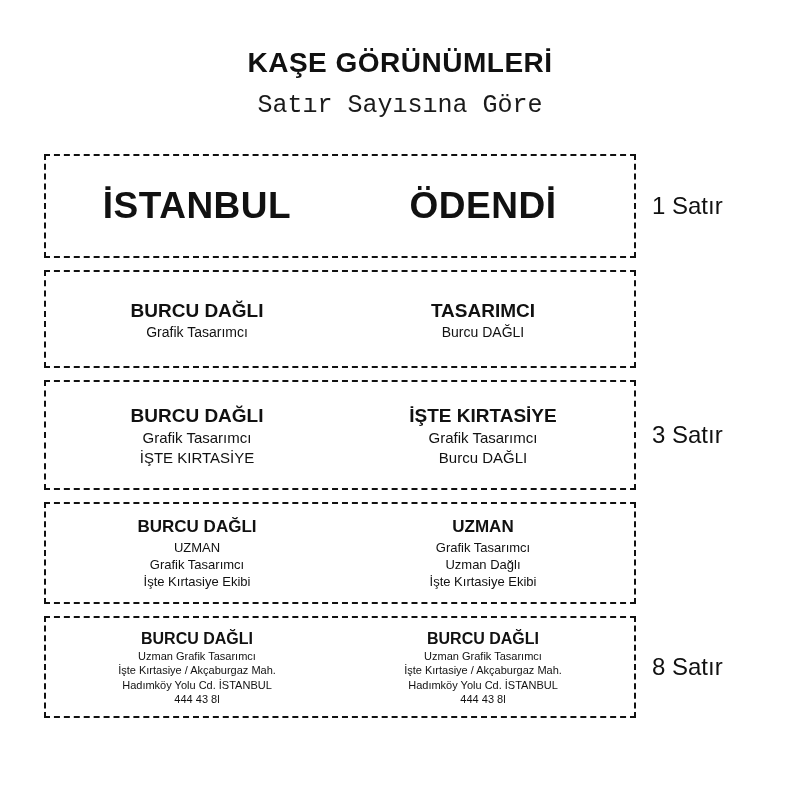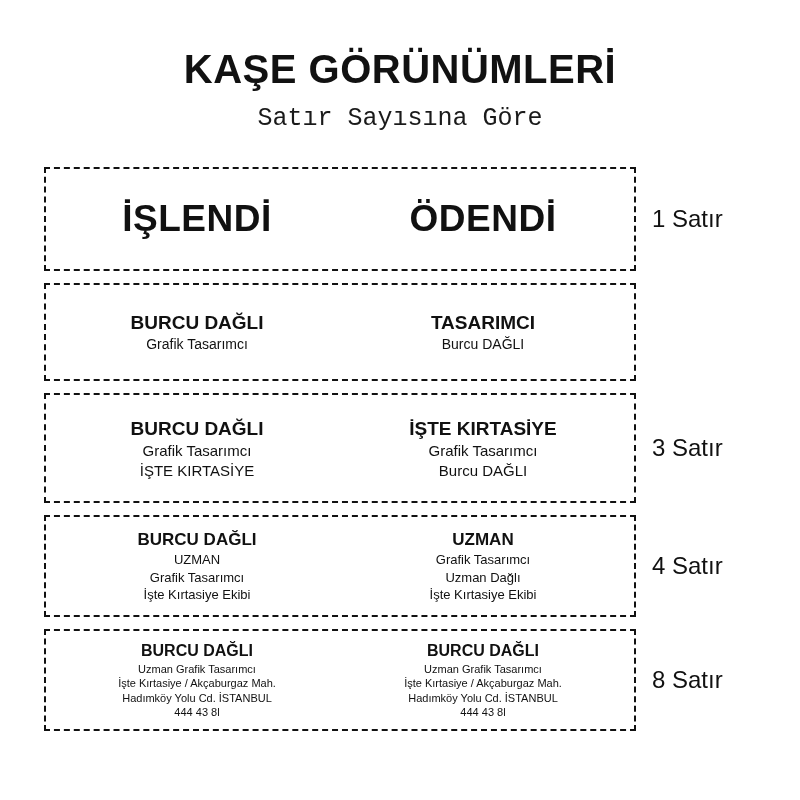--- a/index.html
+++ b/index.html
@@ -17,21 +17,21 @@
   }
   .page {
     width: 800px;
     height: 800px;
     box-sizing: border-box;
     padding: 0;
     position: relative;
   }
   .title {
     text-align: center;
-    font-size: 40px;
+    font-size: 28px;
     font-weight: 800;
     letter-spacing: 0.5px;
     margin: 48px 0 0 0;
     line-height: 1.05;
   }
   .subtitle {
     text-align: center;
     font-size: 25px;
     font-weight: 500;
     margin: 14px 0 0 0;
@@ -109,21 +109,21 @@
 <div class="page">
 
   <h1 class="title">KAŞE GÖRÜNÜMLERİ</h1>
   <h2 class="subtitle">Satır Sayısına Göre</h2>
 
   <div class="rows">
 
     <div class="row row-1">
       <div class="stamp-box">
         <div class="cell">
-          <span class="line head">İŞLENDİ</span>
+          <span class="line head">İSTANBUL</span>
         </div>
         <div class="cell">
           <span class="line head">ÖDENDİ</span>
         </div>
       </div>
       <div class="row-label">1 Satır</div>
     </div>
 
     <div class="row row-2">
       <div class="stamp-box">
@@ -162,21 +162,20 @@
           <span class="line sub">Grafik Tasarımcı</span>
           <span class="line sub">İşte Kırtasiye Ekibi</span>
         </div>
         <div class="cell">
           <span class="line head">UZMAN</span>
           <span class="line sub">Grafik Tasarımcı</span>
           <span class="line sub">Uzman Dağlı</span>
           <span class="line sub">İşte Kırtasiye Ekibi</span>
         </div>
       </div>
-      <div class="row-label">4 Satır</div>
     </div>
 
     <div class="row row-5">
       <div class="stamp-box">
         <div class="cell">
           <span class="line head">BURCU DAĞLI</span>
           <span class="line sub">Uzman Grafik Tasarımcı</span>
           <span class="line sub">İşte Kırtasiye / Akçaburgaz Mah.</span>
           <span class="line sub">Hadımköy Yolu Cd. İSTANBUL</span>
           <span class="line sub">444 43 8l</span>

